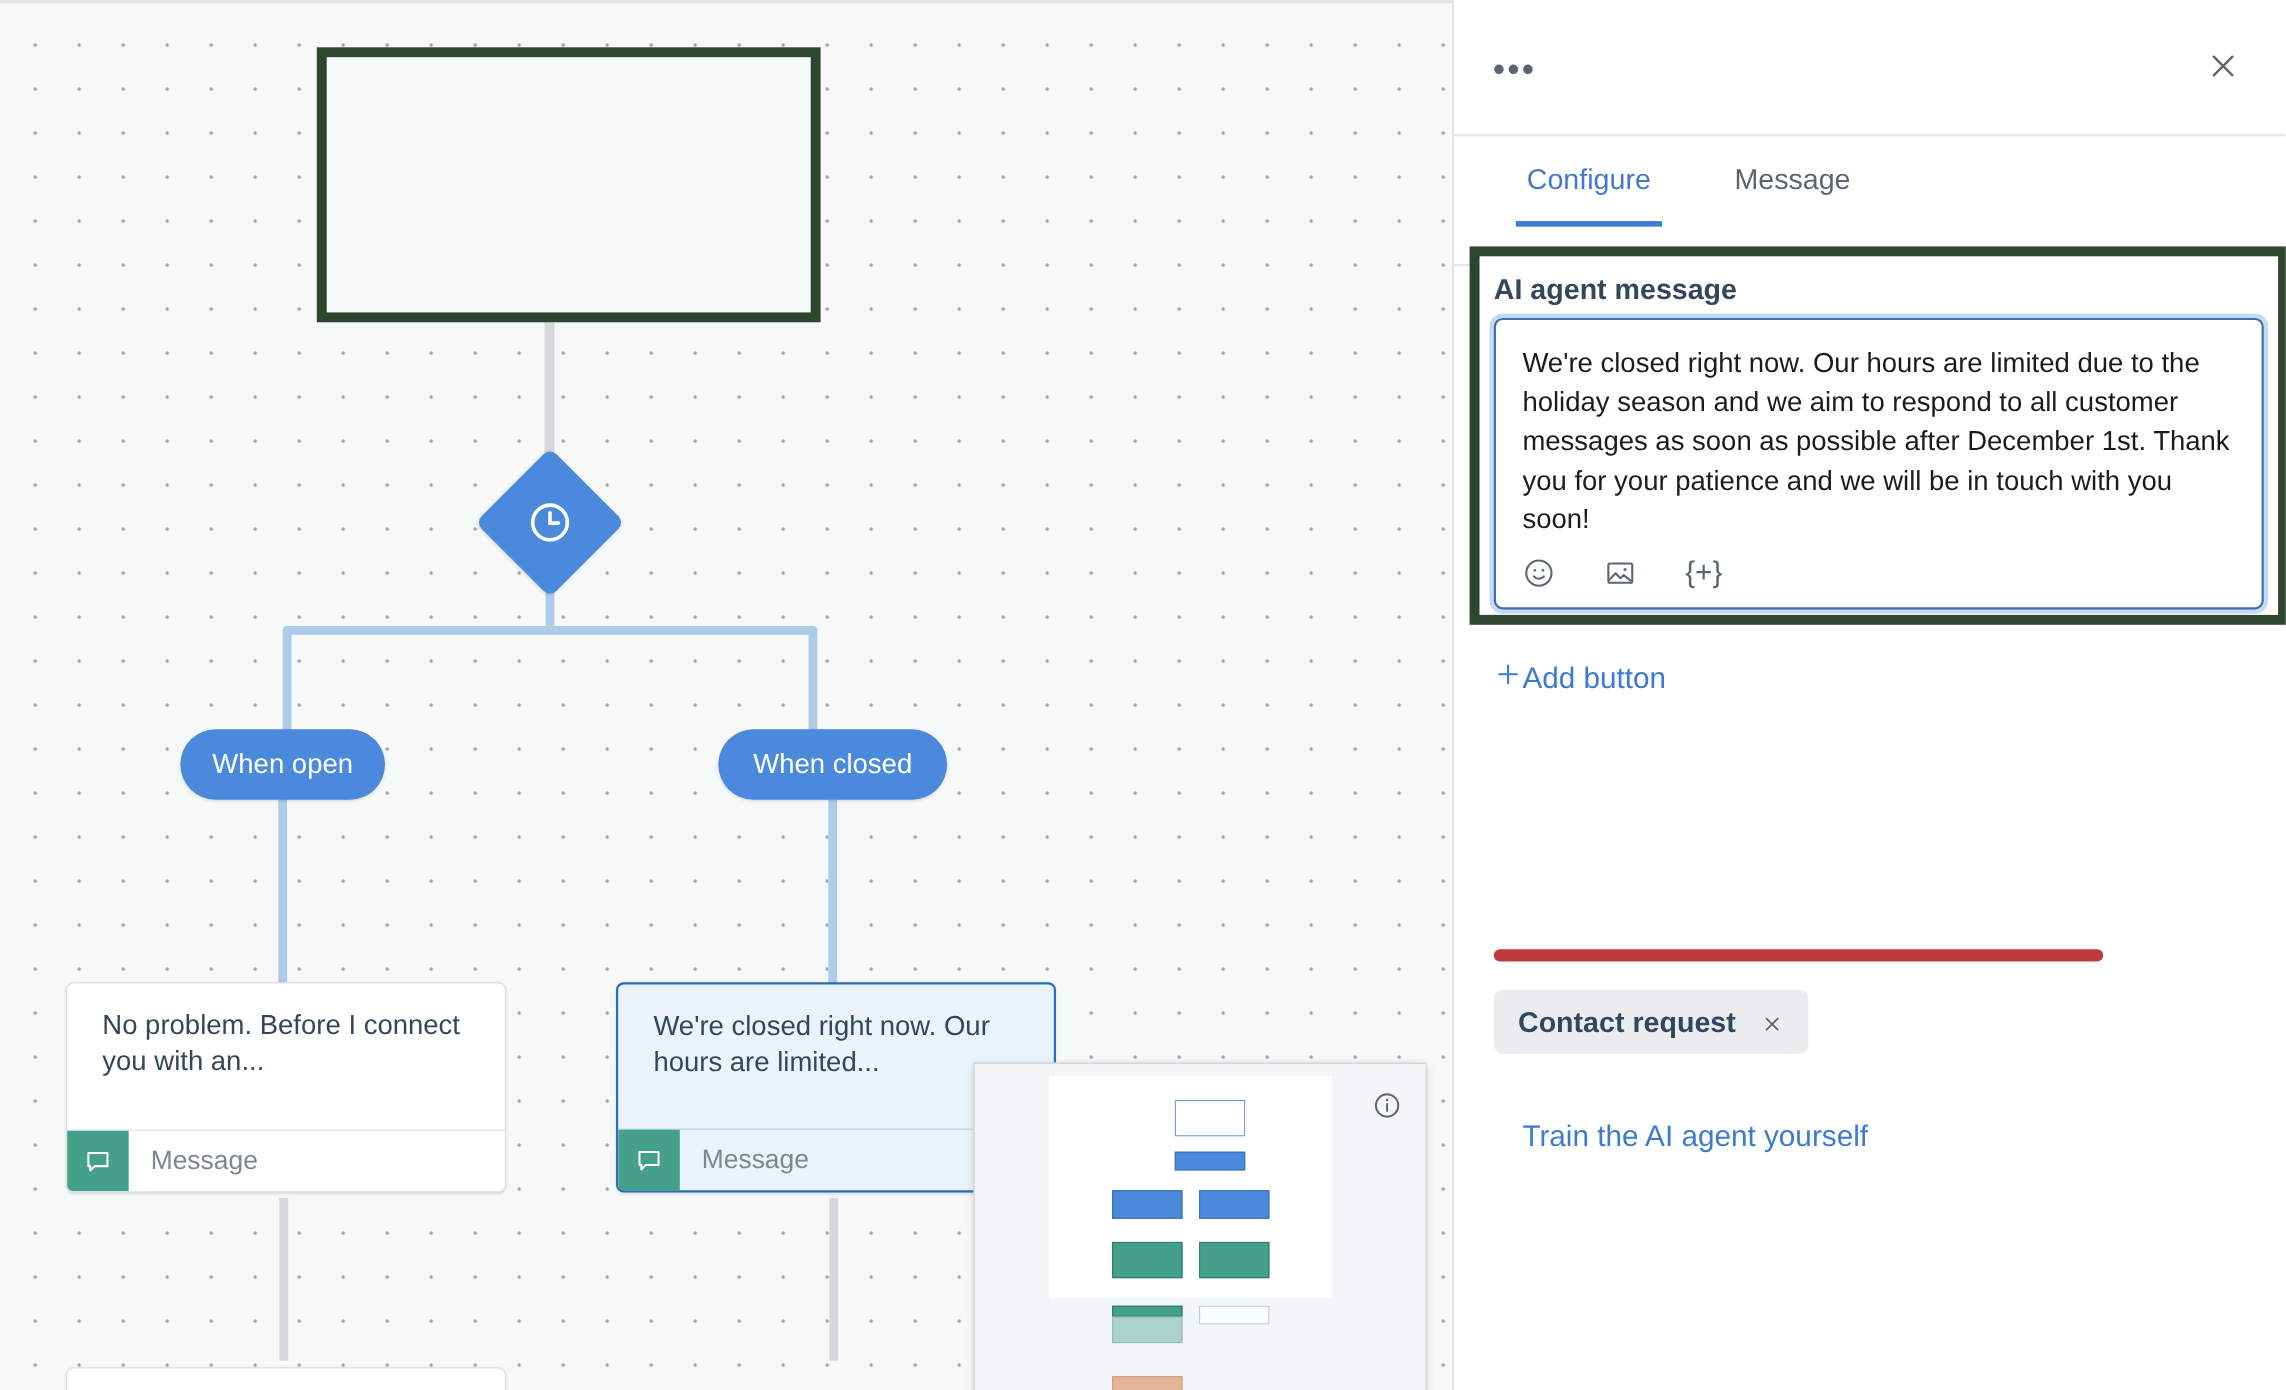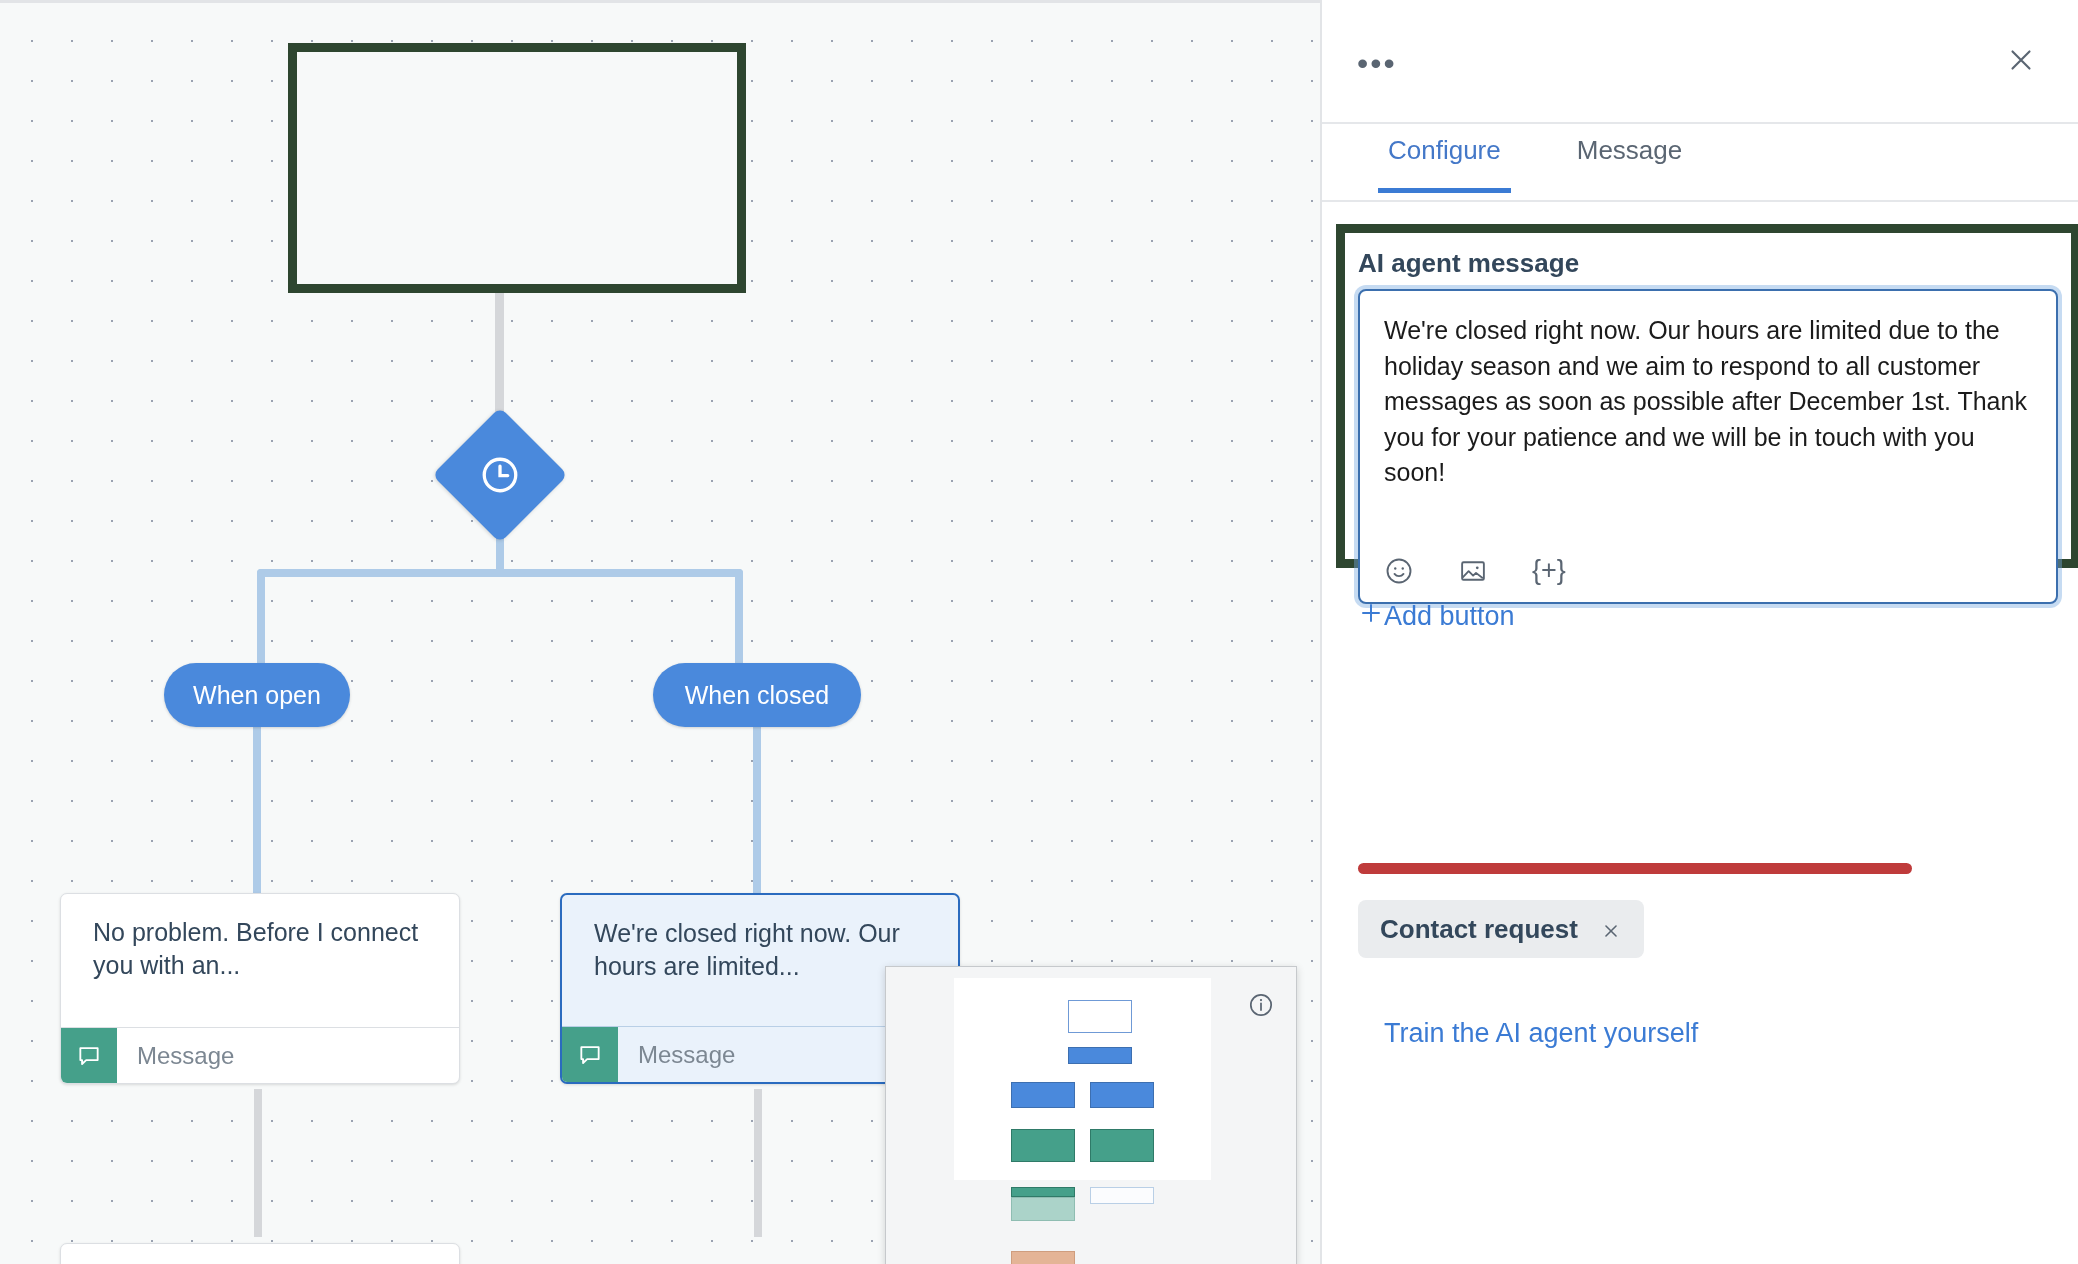--- a/index.html
+++ b/index.html
@@ -163,24 +163,25 @@
   #more-icon {
     position: absolute; left: 35px; top: 57px;
     font-size: 32px; color: #5a6572; line-height: 12px;
     letter-spacing: 2px; cursor: pointer;
   }
   #close-icon {
     position: absolute; right: 40px; top: 43px;
     width: 34px; height: 34px; cursor: pointer;
   }
   #tabs {
-    height: 78px;
-    display: flex; align-items: center;
+    height: 96px;
+    display: flex; align-items: flex-start;
     padding-left: 56px;
     border-bottom: 2px solid #e5e7ea;
+    margin-top: 22px;
   }
   .tab {
     font-size: 26px; color: #5a6572;
     padding: 0 10px 22px; margin-right: 56px;
     cursor: pointer; border-bottom: 5px solid transparent;
     position: relative; top: 2px;
   }
   .tab.active { color: #4478c8; border-bottom-color: #3b7bd4; }
 
   #msg-highlight {
@@ -188,21 +189,21 @@
     width: 744px; height: 344px;
     border: 9px solid #2e4630;
     background: #ffffff;
   }
   #msg-label {
     position: absolute; left: 36px; top: 248px;
     font-size: 26px; font-weight: bold; color: #33475b;
   }
   #msg-box {
     position: absolute; left: 36px; top: 289px;
-    width: 700px; height: 315px;
+    width: 700px; height: 265px;
     background: #ffffff;
     border: 2px solid #3b6fae;
     border-radius: 8px;
     box-shadow: 0 0 0 4px rgba(120,170,225,.42);
   }
   #msg-text {
     padding: 22px 24px 0;
     font-size: 25px; color: #1b1b1b; line-height: 1.42;
   }
   #msg-tools {

